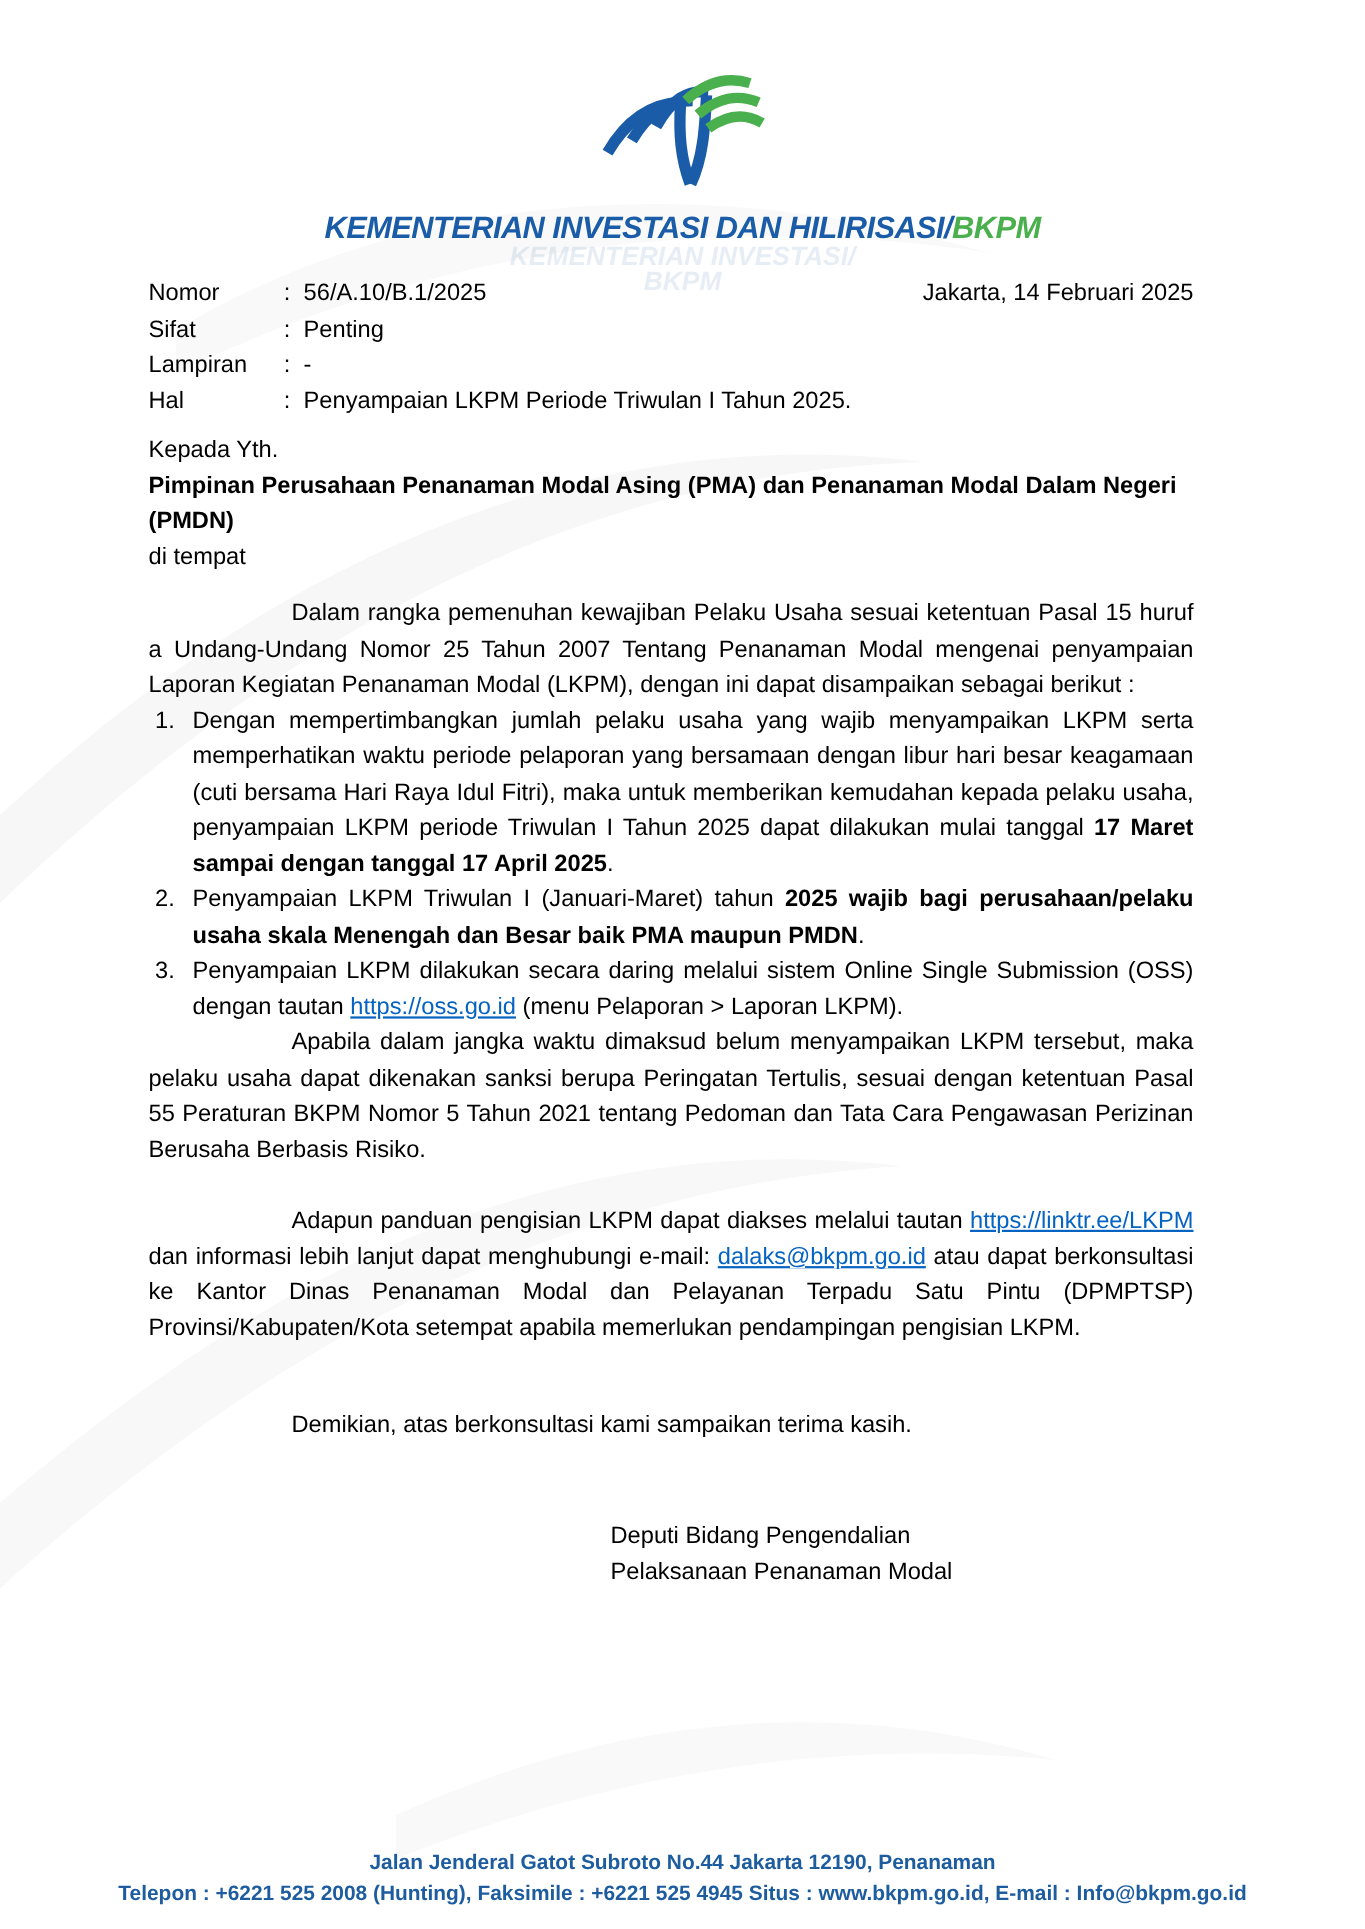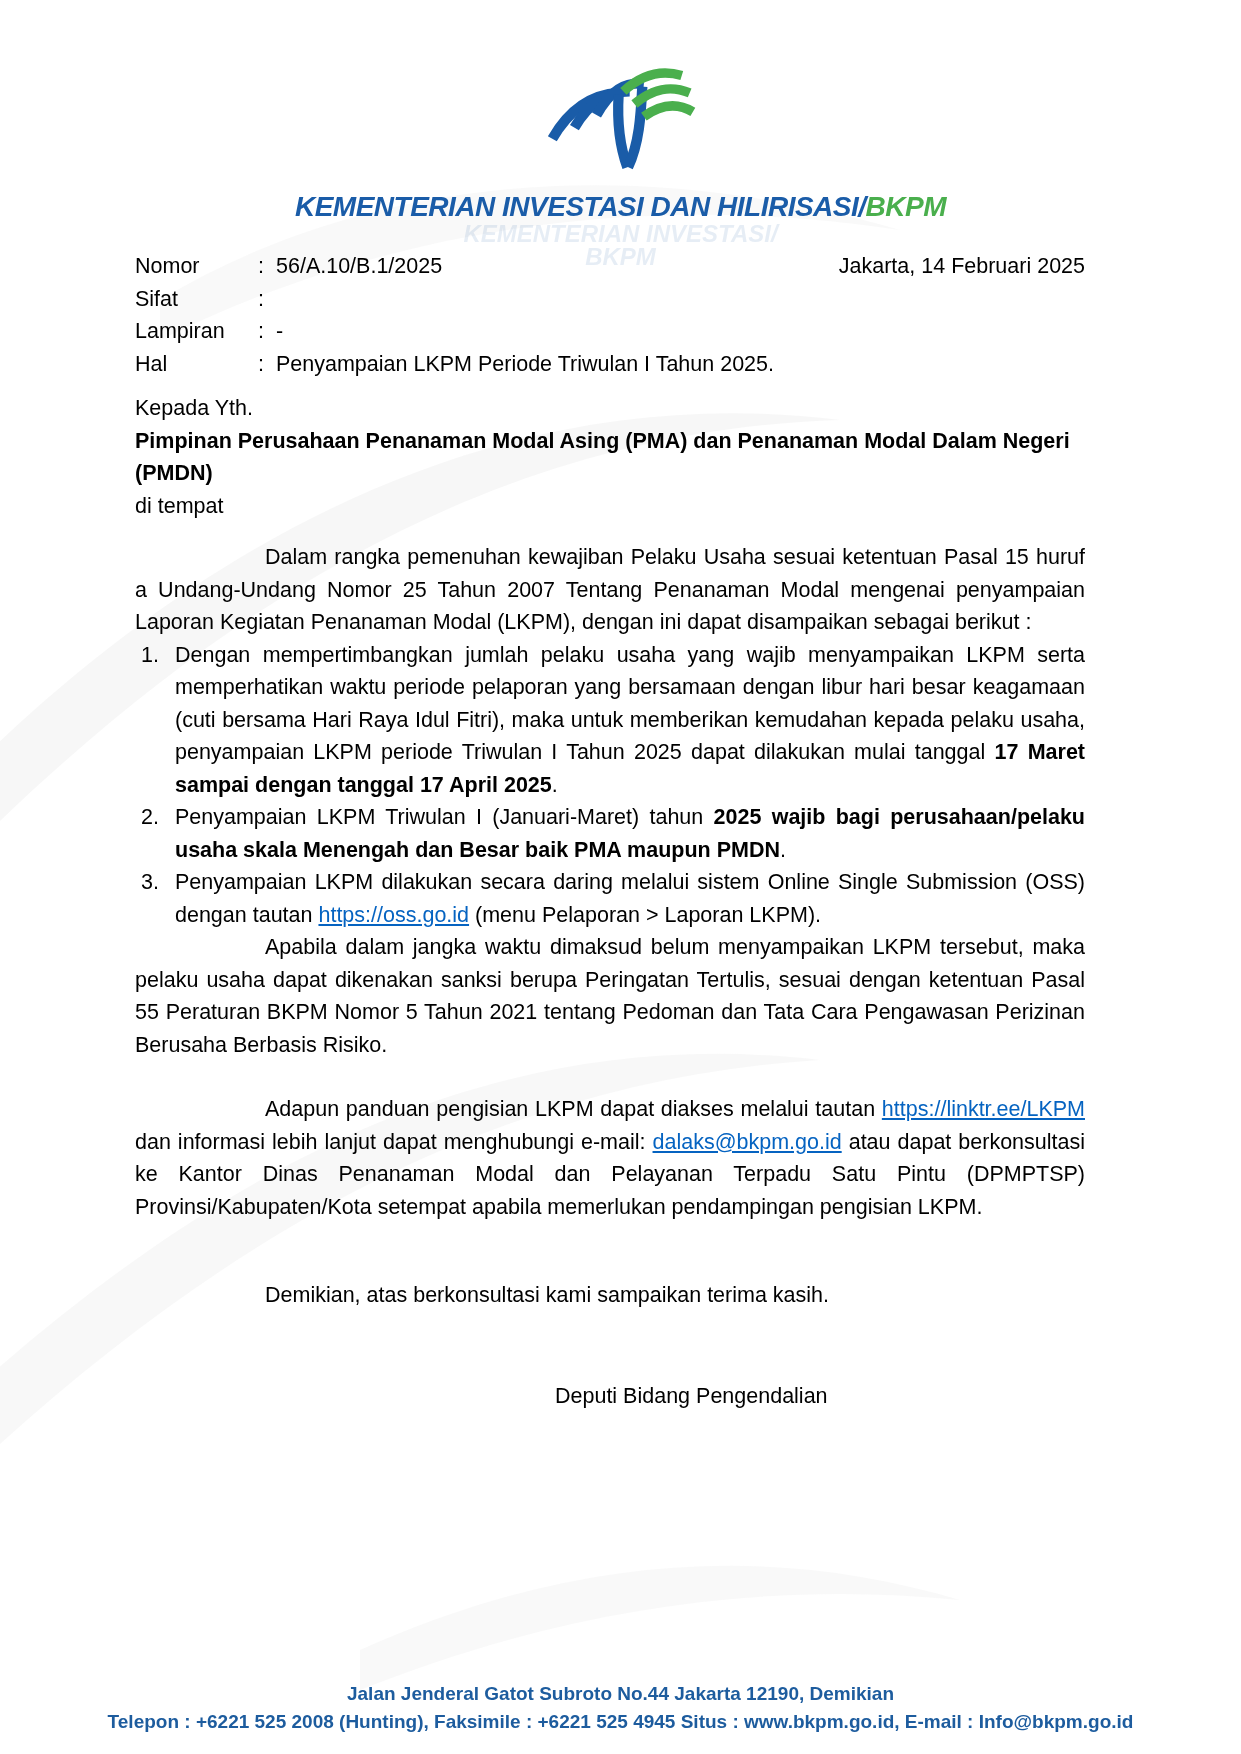--- a/index.html
+++ b/index.html
@@ -92,20 +92,21 @@
     <div class="meta">
       <div class="meta-date">Jakarta, 14 Februari 2025</div>
       <div class="meta-row">
         <span>Nomor</span>
         <span>:</span>
         <span>56/A.10/B.1/2025</span>
       </div>
       <div class="meta-row">
         <span>Sifat</span>
         <span>:</span>
+        <span>Penting</span>
       </div>
       <div class="meta-row">
         <span>Lampiran</span>
         <span>:</span>
         <span>-</span>
       </div>
       <div class="meta-row">
         <span>Hal</span>
         <span>:</span>
         <span>Penyampaian LKPM Periode Triwulan I Tahun 2025.</span>
@@ -138,22 +139,23 @@
     <div class="para">Apabila dalam jangka waktu dimaksud belum menyampaikan LKPM tersebut, maka pelaku usaha dapat dikenakan sanksi berupa Peringatan Tertulis, sesuai dengan ketentuan Pasal 55 Peraturan BKPM Nomor 5 Tahun 2021 tentang Pedoman dan Tata Cara Pengawasan Perizinan Berusaha Berbasis Risiko.</div>
 
     <div class="gap-line"></div>
 
     <div class="para"><span>Adapun panduan pengisian LKPM dapat diakses melalui tautan </span><a href="#" class="link">https://linktr.ee/LKPM</a><span> dan informasi lebih lanjut dapat menghubungi e-mail: </span><a href="#" class="link">dalaks@bkpm.go.id</a><span> atau dapat berkonsultasi ke Kantor Dinas Penanaman Modal dan Pelayanan Terpadu Satu Pintu (DPMPTSP) Provinsi/Kabupaten/Kota setempat apabila memerlukan pendampingan pengisian LKPM.</span></div>
 
     <div class="para closing">Demikian, atas berkonsultasi kami sampaikan terima kasih.</div>
 
     <div class="signature">
       <div>Deputi Bidang Pengendalian</div>
+      <div>Pelaksanaan Penanaman Modal</div>
     </div>
 
   </div>
 
   <div class="footer">
-    <div>Jalan Jenderal Gatot Subroto No.44 Jakarta 12190, Demikian</div>
+    <div>Jalan Jenderal Gatot Subroto No.44 Jakarta 12190, Penanaman</div>
     <div>Telepon : +6221 525 2008 (Hunting), Faksimile : +6221 525 4945 Situs : www.bkpm.go.id, E-mail : Info@bkpm.go.id</div>
   </div>
 
 </div>
 
 </body></html>

